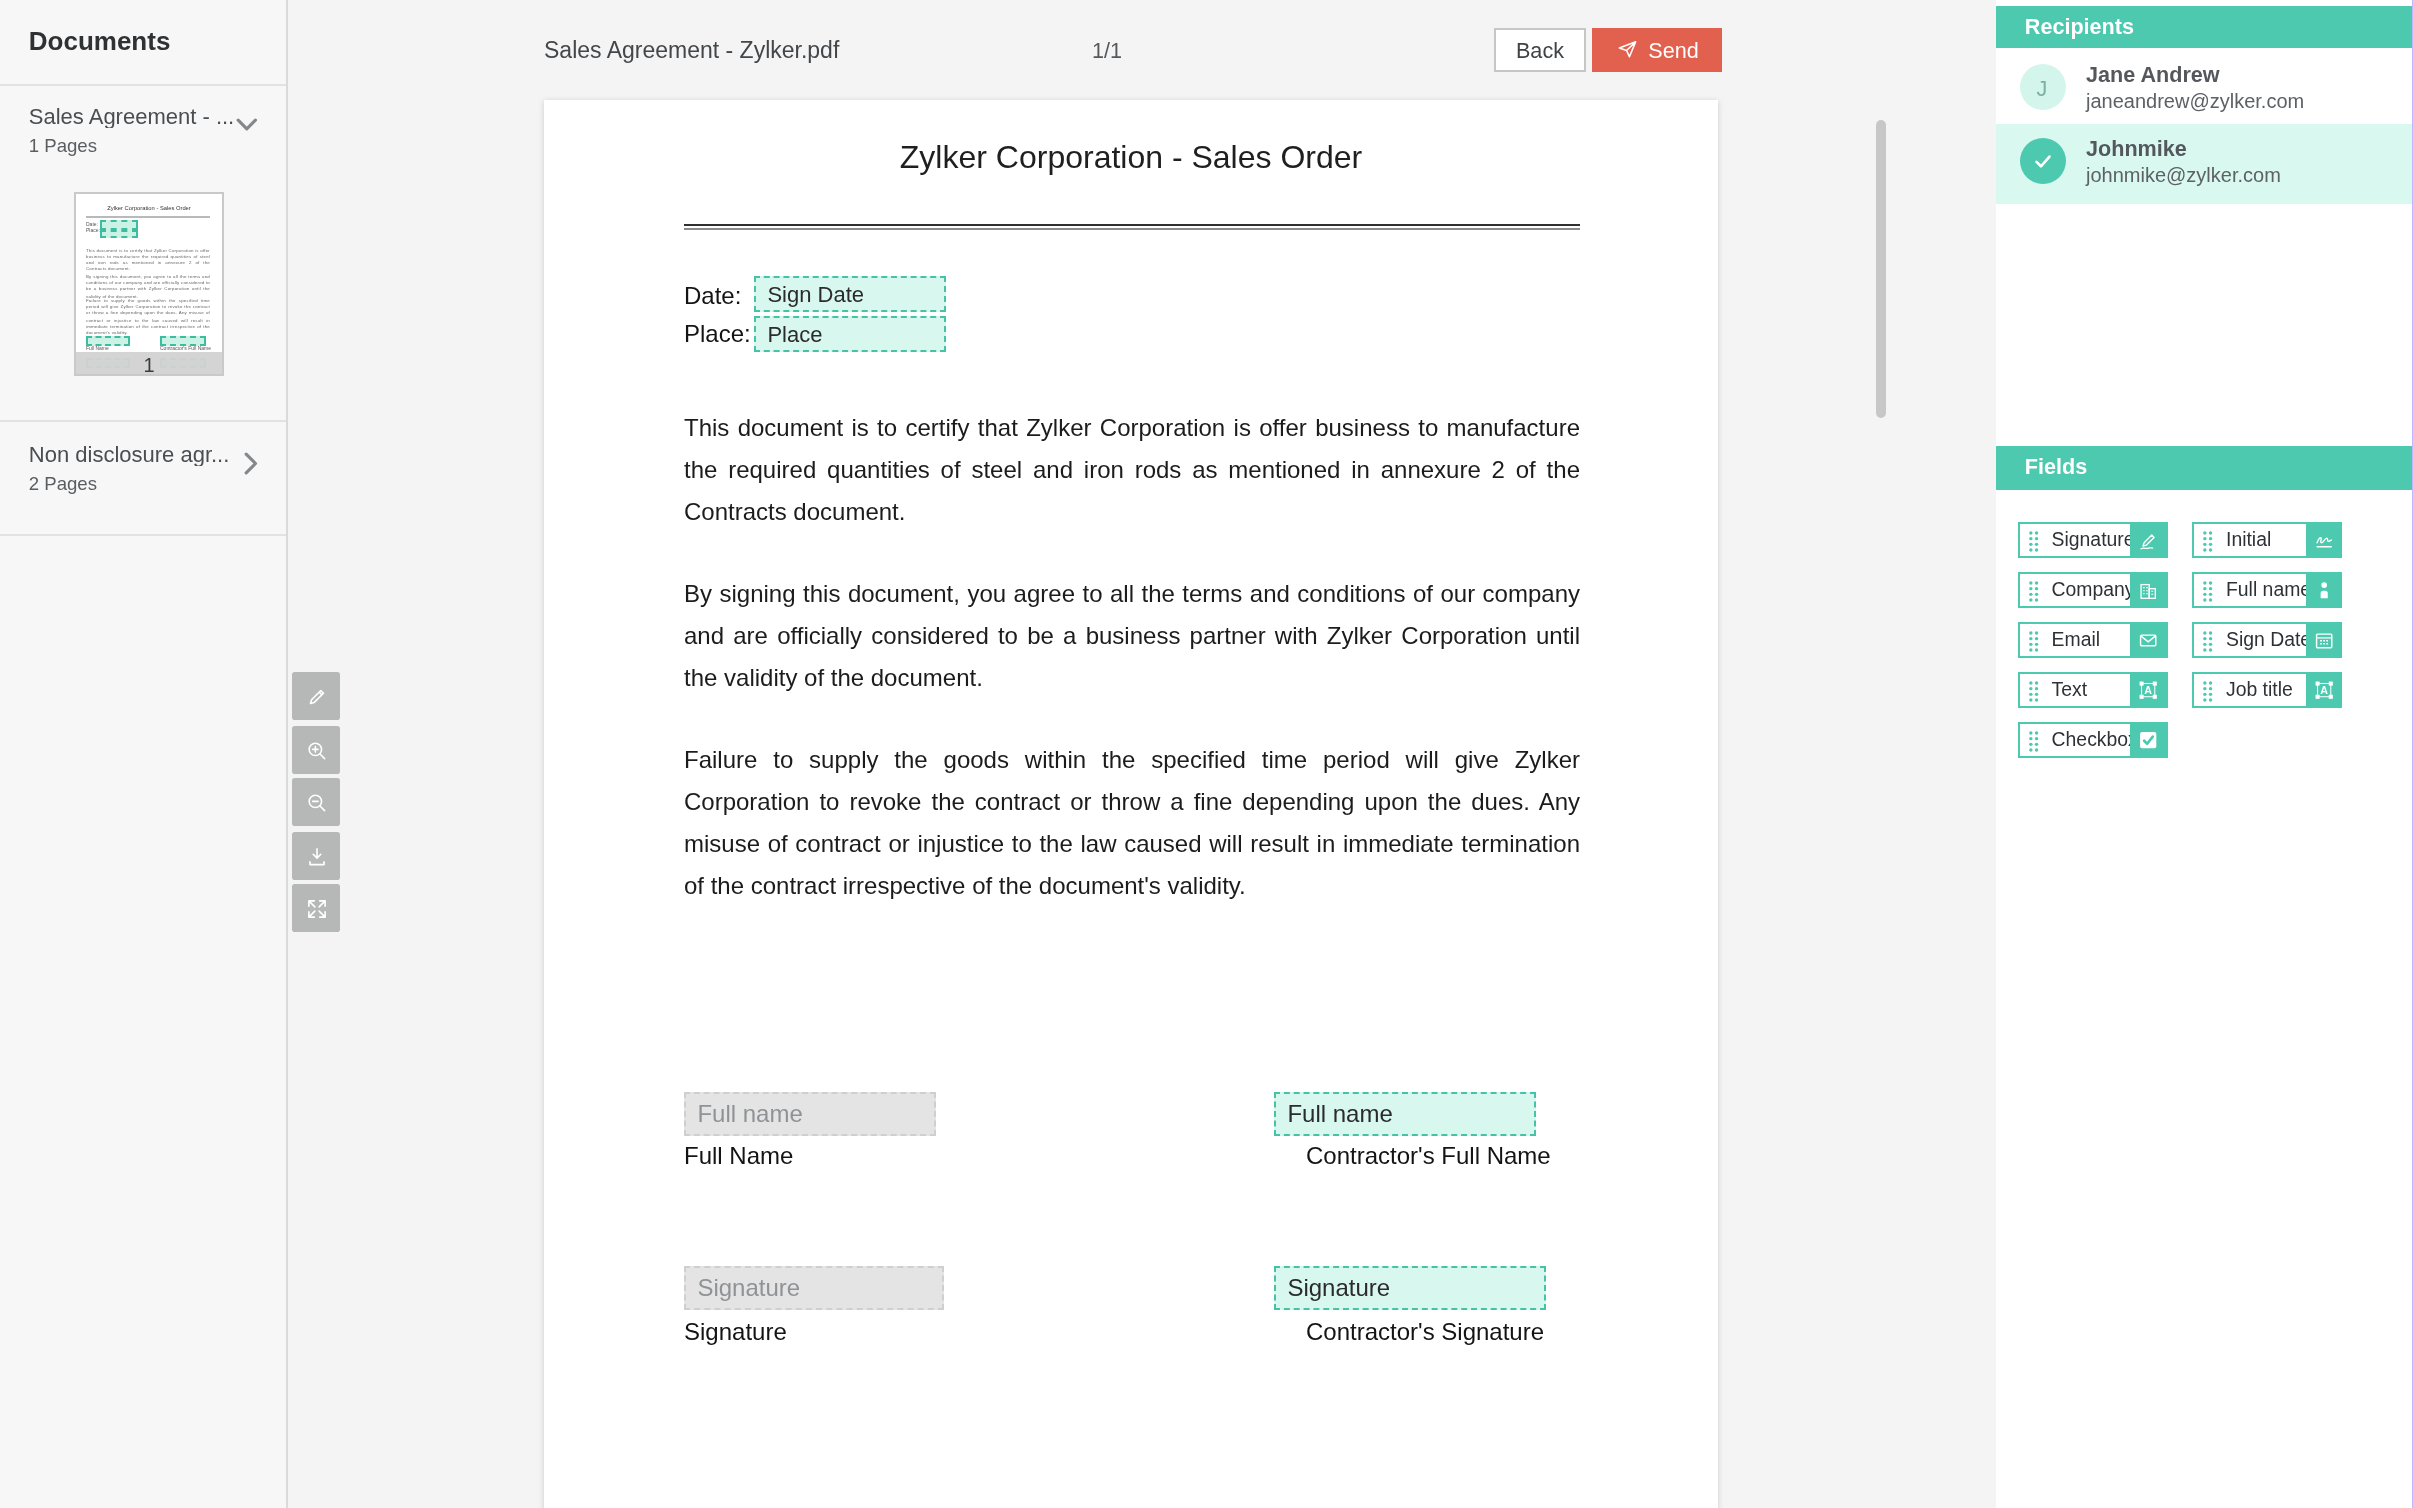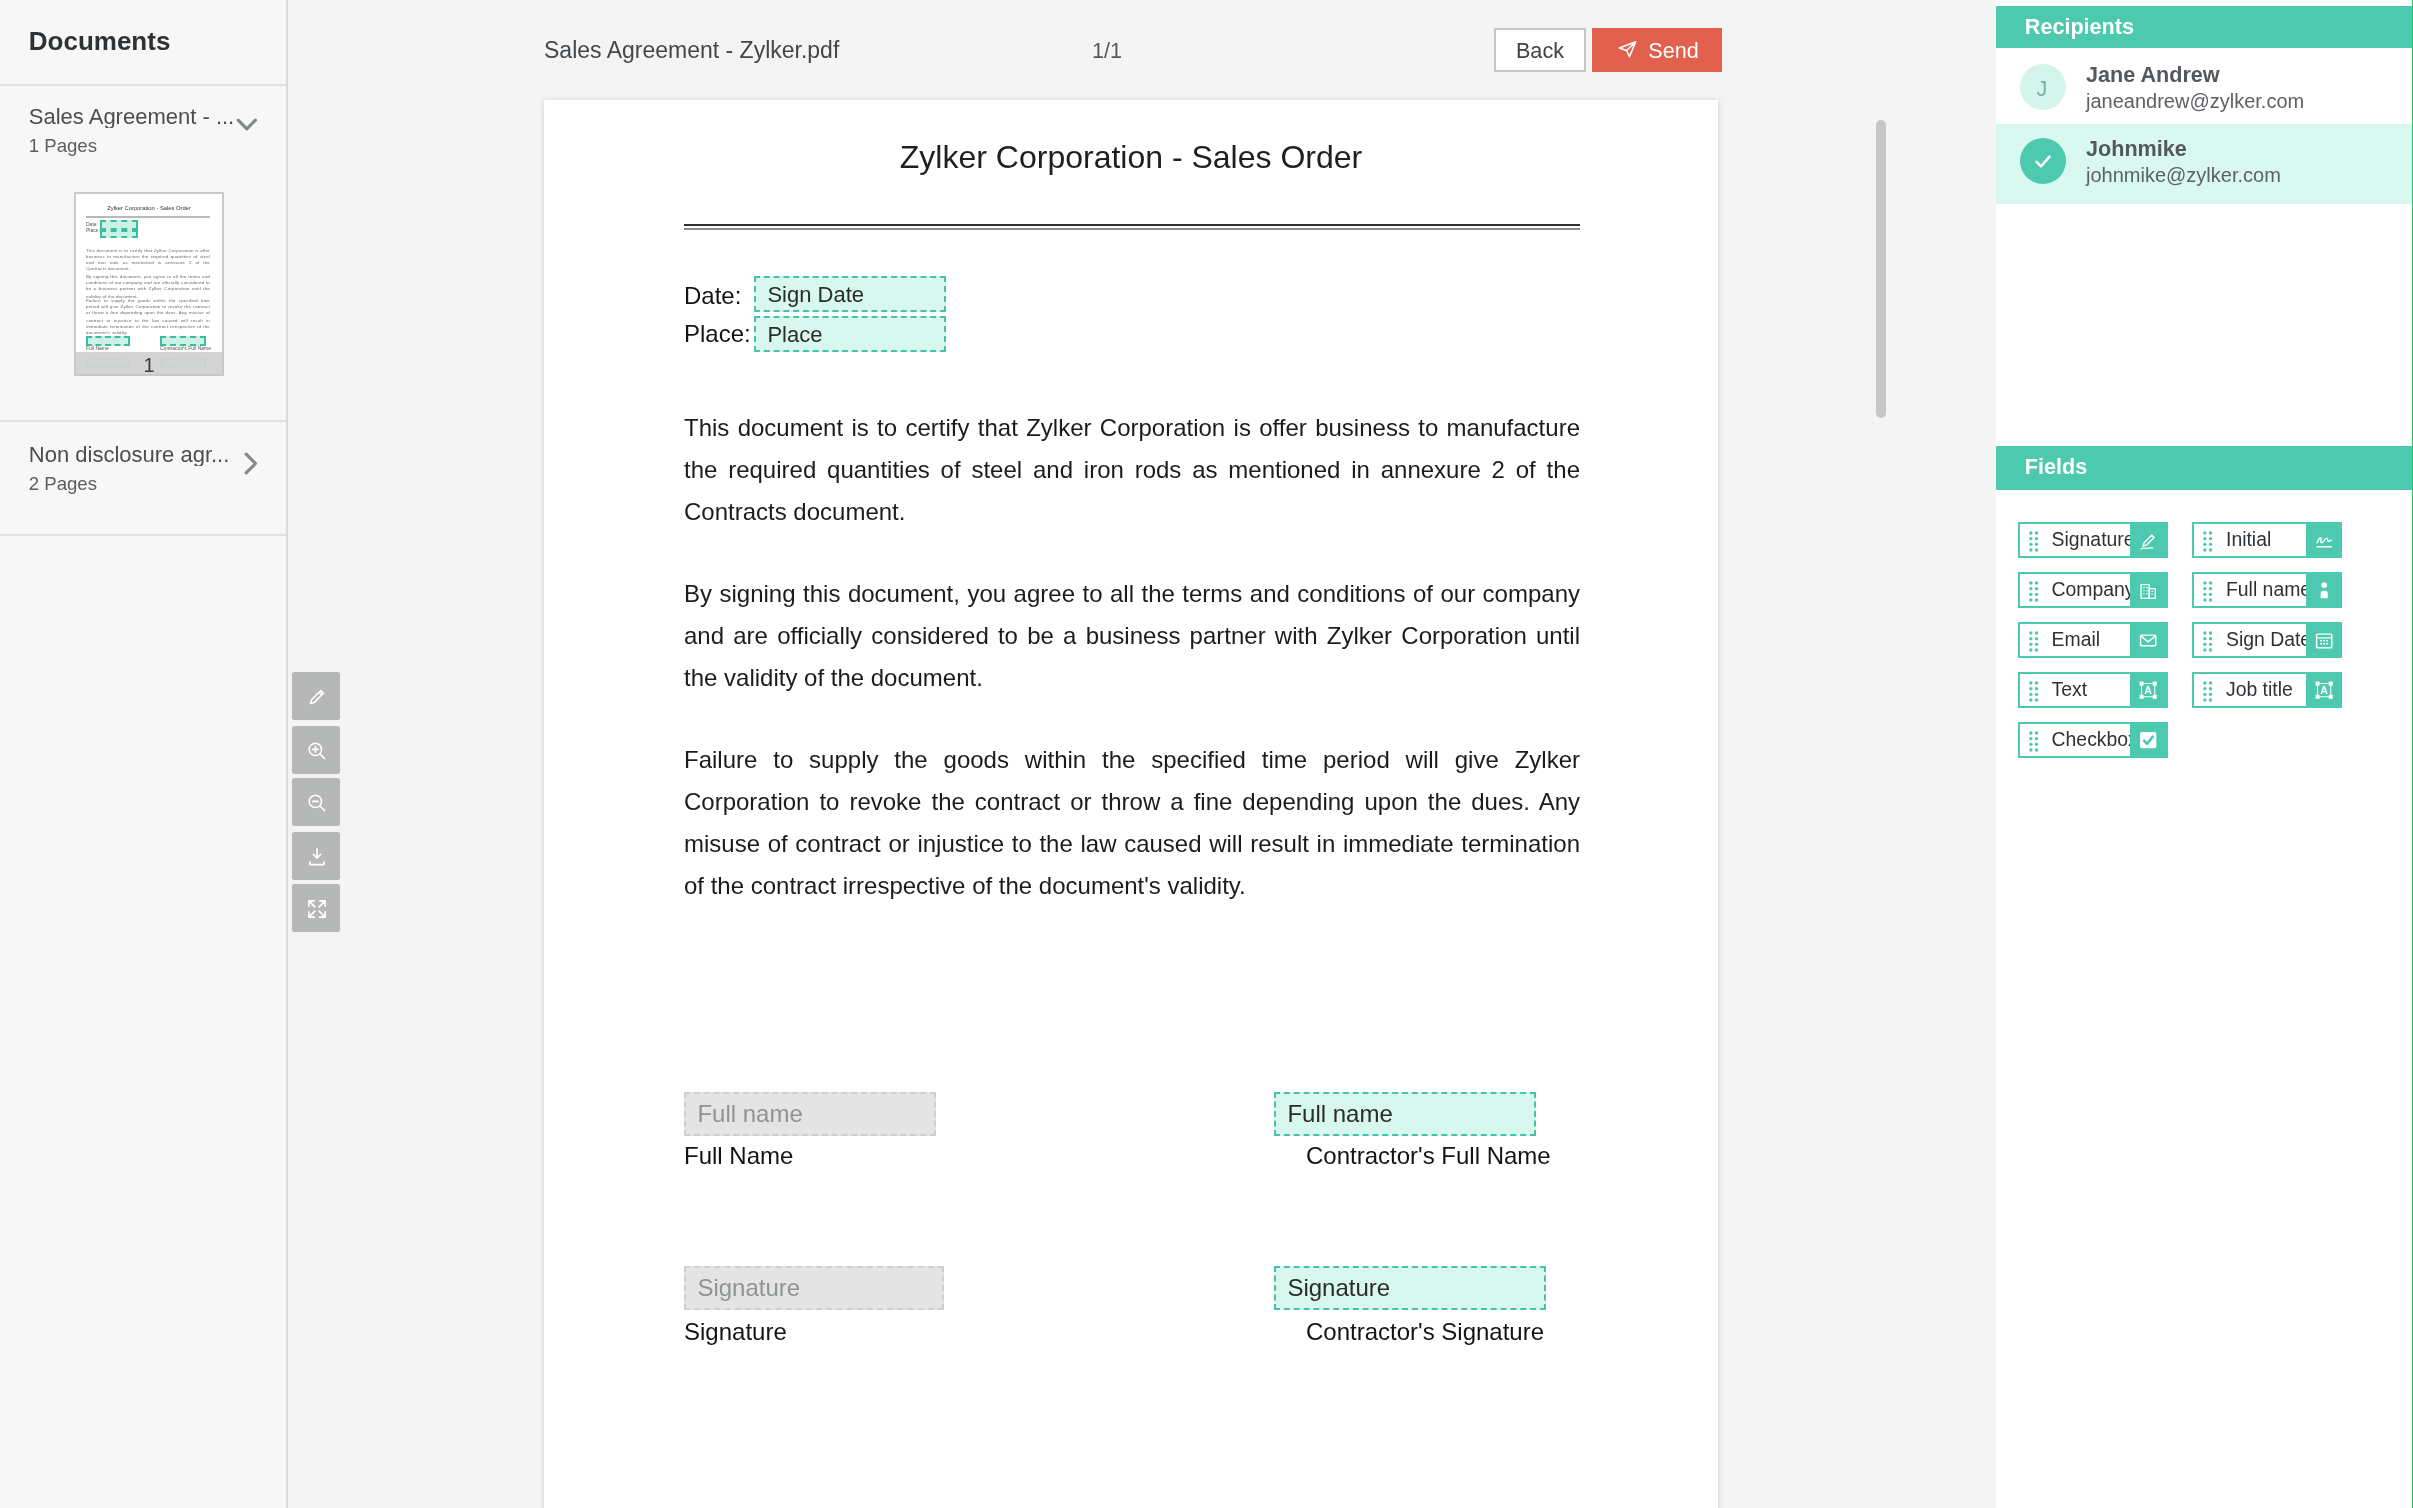--- a/index.html
+++ b/index.html
@@ -1,16 +1,16 @@
 <!DOCTYPE html>
 <html style="font-size:11.5px"><head>
 <meta charset="utf-8">
 <style>
   html,body{margin:0;padding:0;background:#f4f4f4;}
-  .stage{position:relative;width:2413px;height:1508px;overflow:hidden;background:#22c55e;}
+  .stage{position:relative;width:2413px;height:1508px;overflow:hidden;background:#c4b5fd;}
   .viewport{position:relative;width:1207px;height:754px;transform:scale(2);transform-origin:0 0;
     font-family:"Liberation Sans","DejaVu Sans",sans-serif;color:#2e3235;}
 
   
   .sidebar{position:absolute;left:0;top:0;width:144px;height:754px;background:#f7f7f7;border-right:0.7px solid #dadada;box-sizing:border-box;}
   .sb-title{position:absolute;left:14.4px;top:13px;font-size:13px;font-weight:bold;color:#2e3235;}
   .sb-div{position:absolute;left:0;width:143px;height:0.7px;background:#e2e2e2;}
   .di-title{position:absolute;left:14.4px;font-size:11px;color:#4a4e51;white-space:nowrap;width:104px;overflow:hidden;}
   .di-pages{position:absolute;left:14.4px;font-size:9.3px;color:#5a5e61;}
   .chev{position:absolute;}

